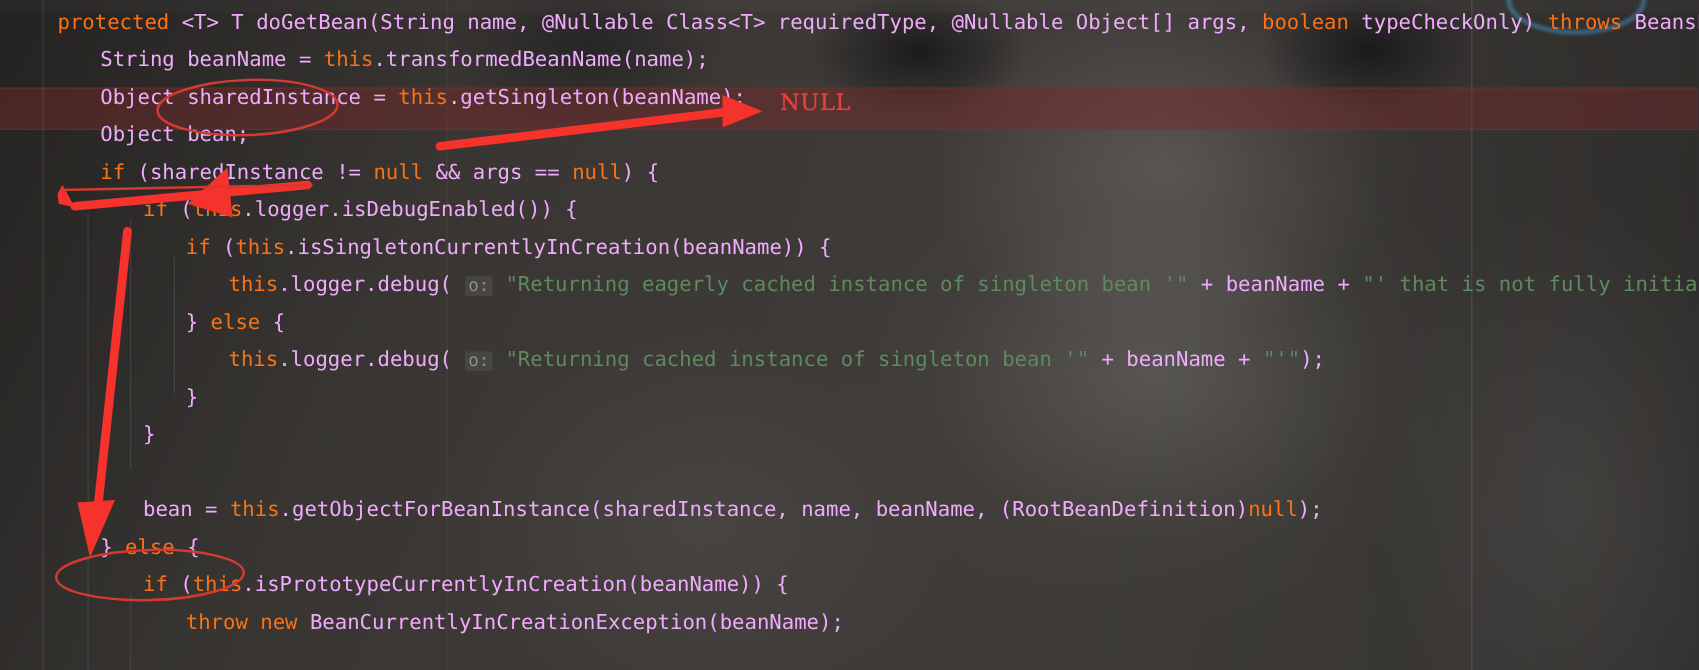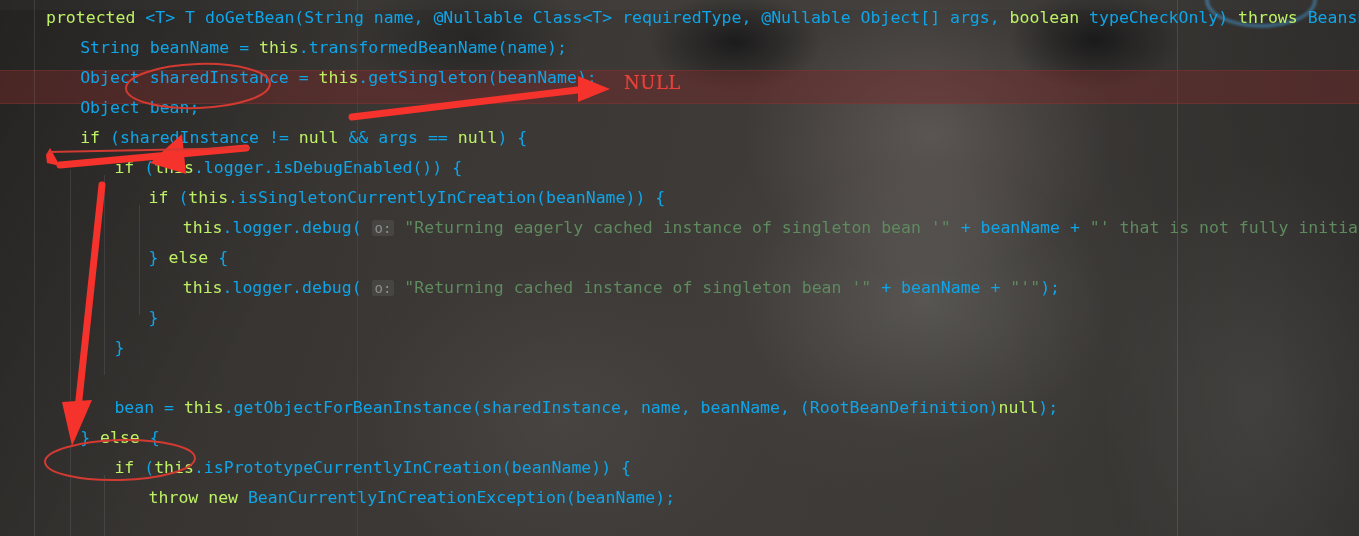--- a/index.html
+++ b/index.html
@@ -93,22 +93,22 @@
     line-height: 30px;
     white-space: pre;
     letter-spacing: 0px;
   }
   .line {
     position: absolute;
     left: 46px;
     height: 30px;
     white-space: pre;
   }
-  .kw    { color: #bef264; }
-  .plain { color: #0ea5e9; }
+  .kw    { color: #f97316; }
+  .plain { color: #f0abfc; }
   .str   { color: #5f8a5f; }
   .hint  {
     color: #8d8d8d;
     background: rgba(125,125,125,0.22);
     border-radius: 2px;
     padding: 0 3px;
     font-size: 14px;
   }
 
   

